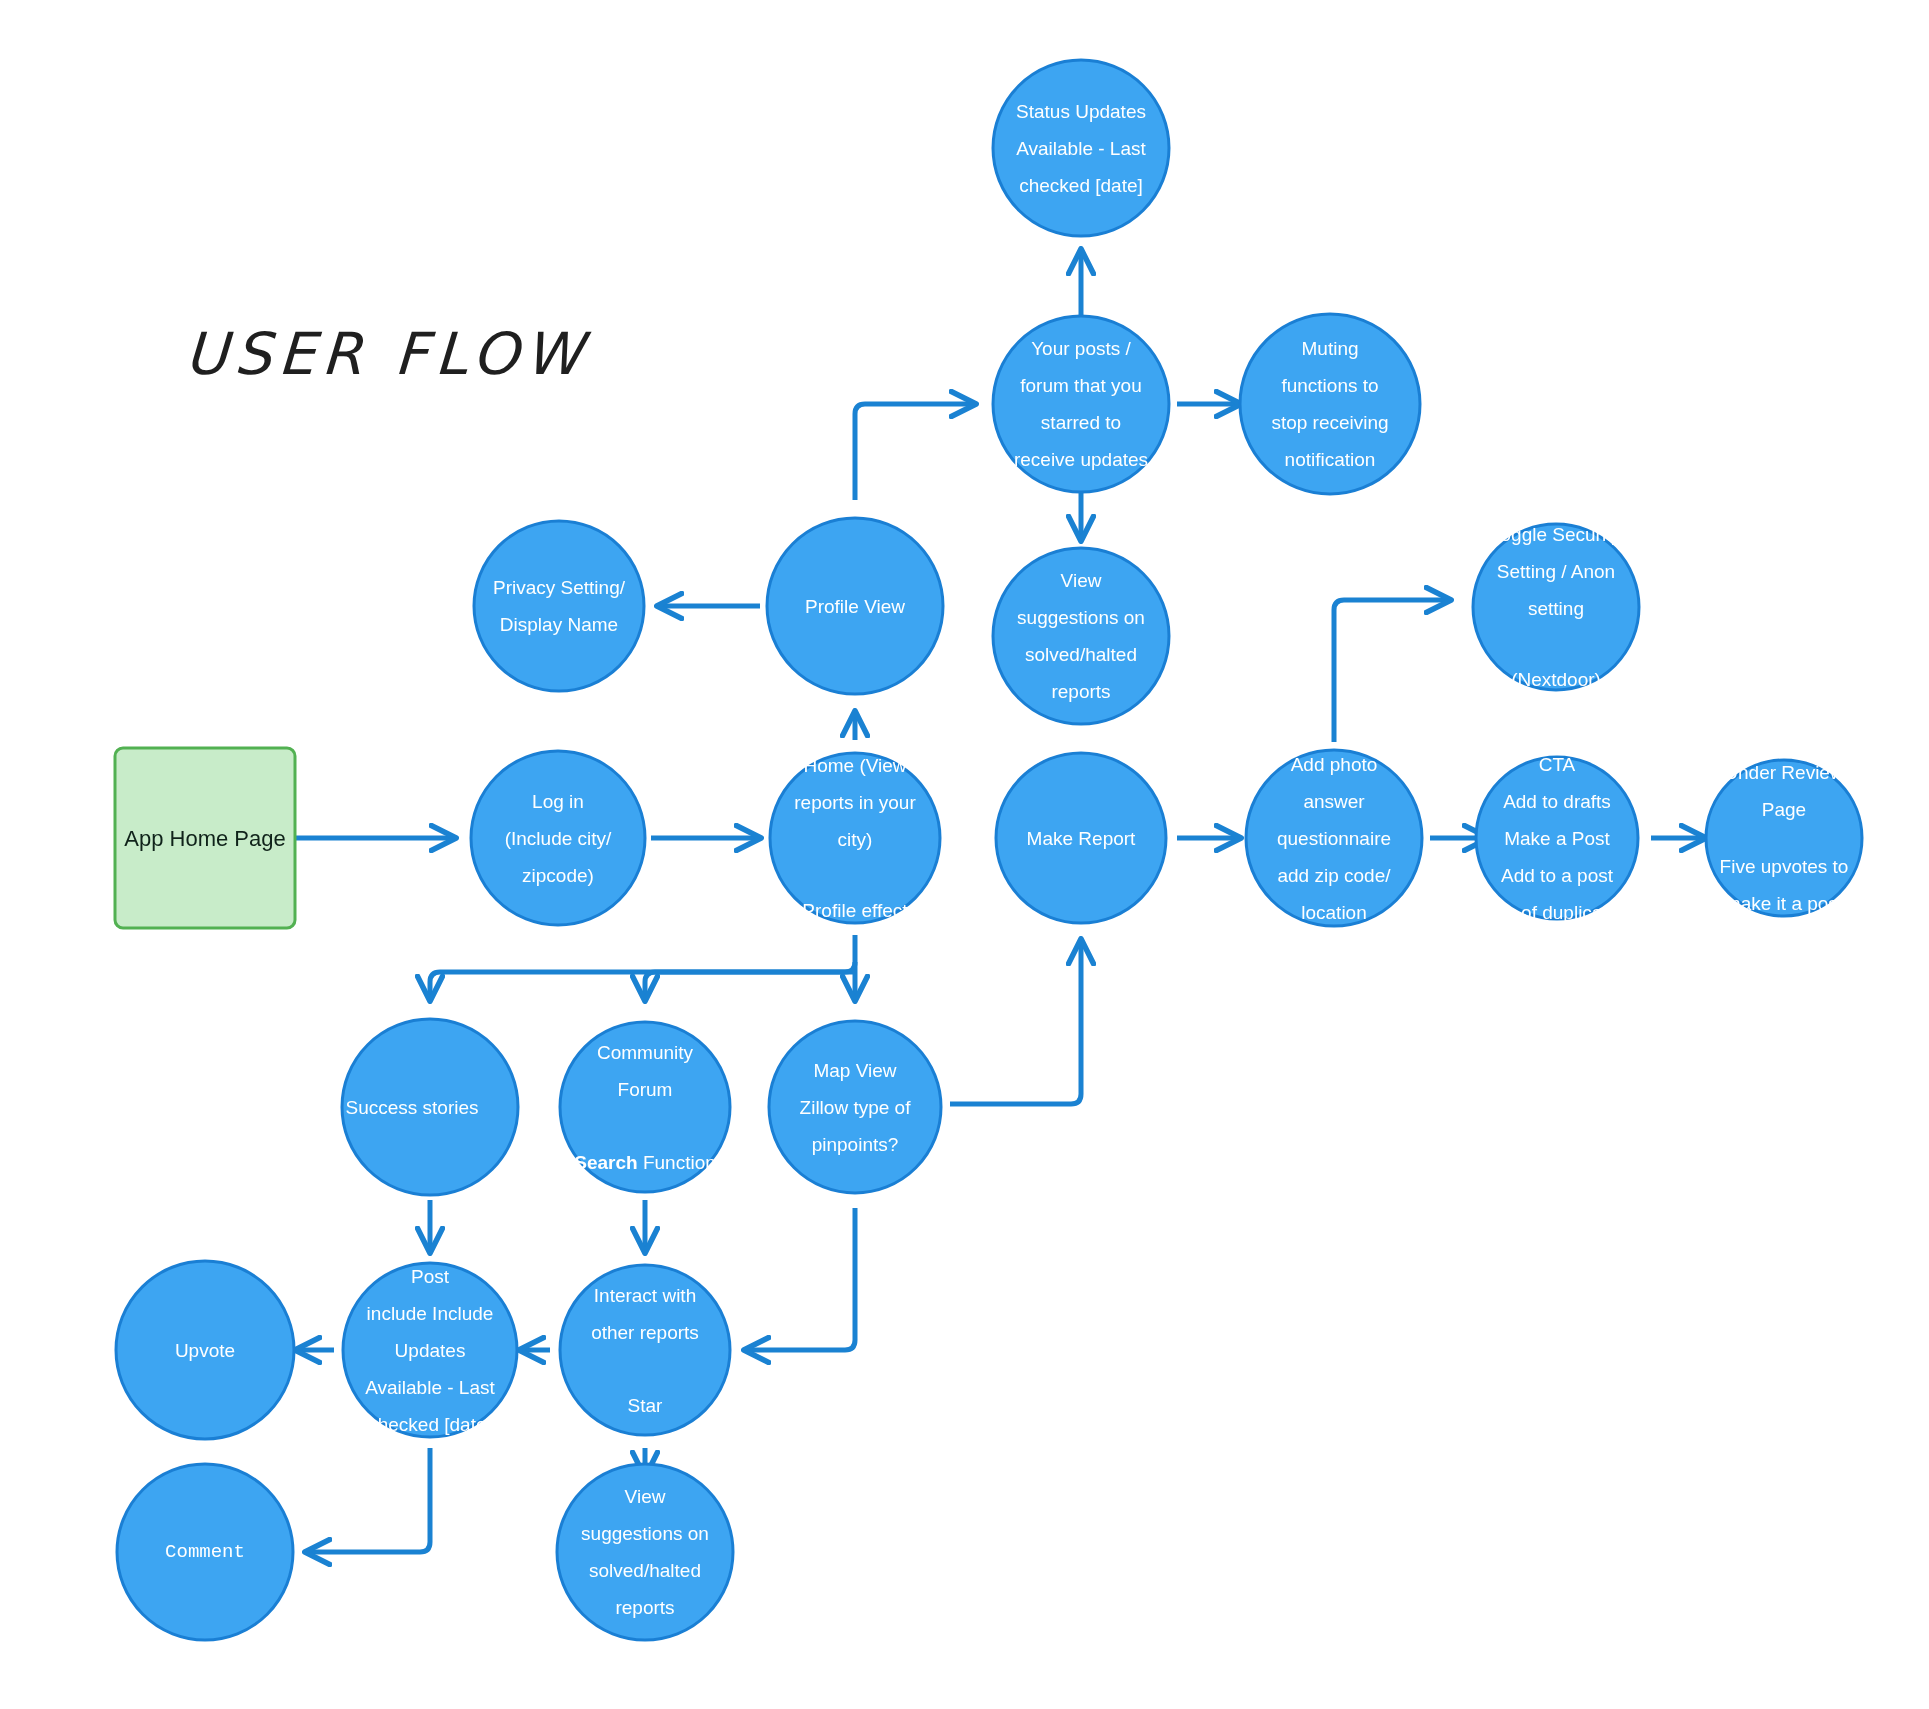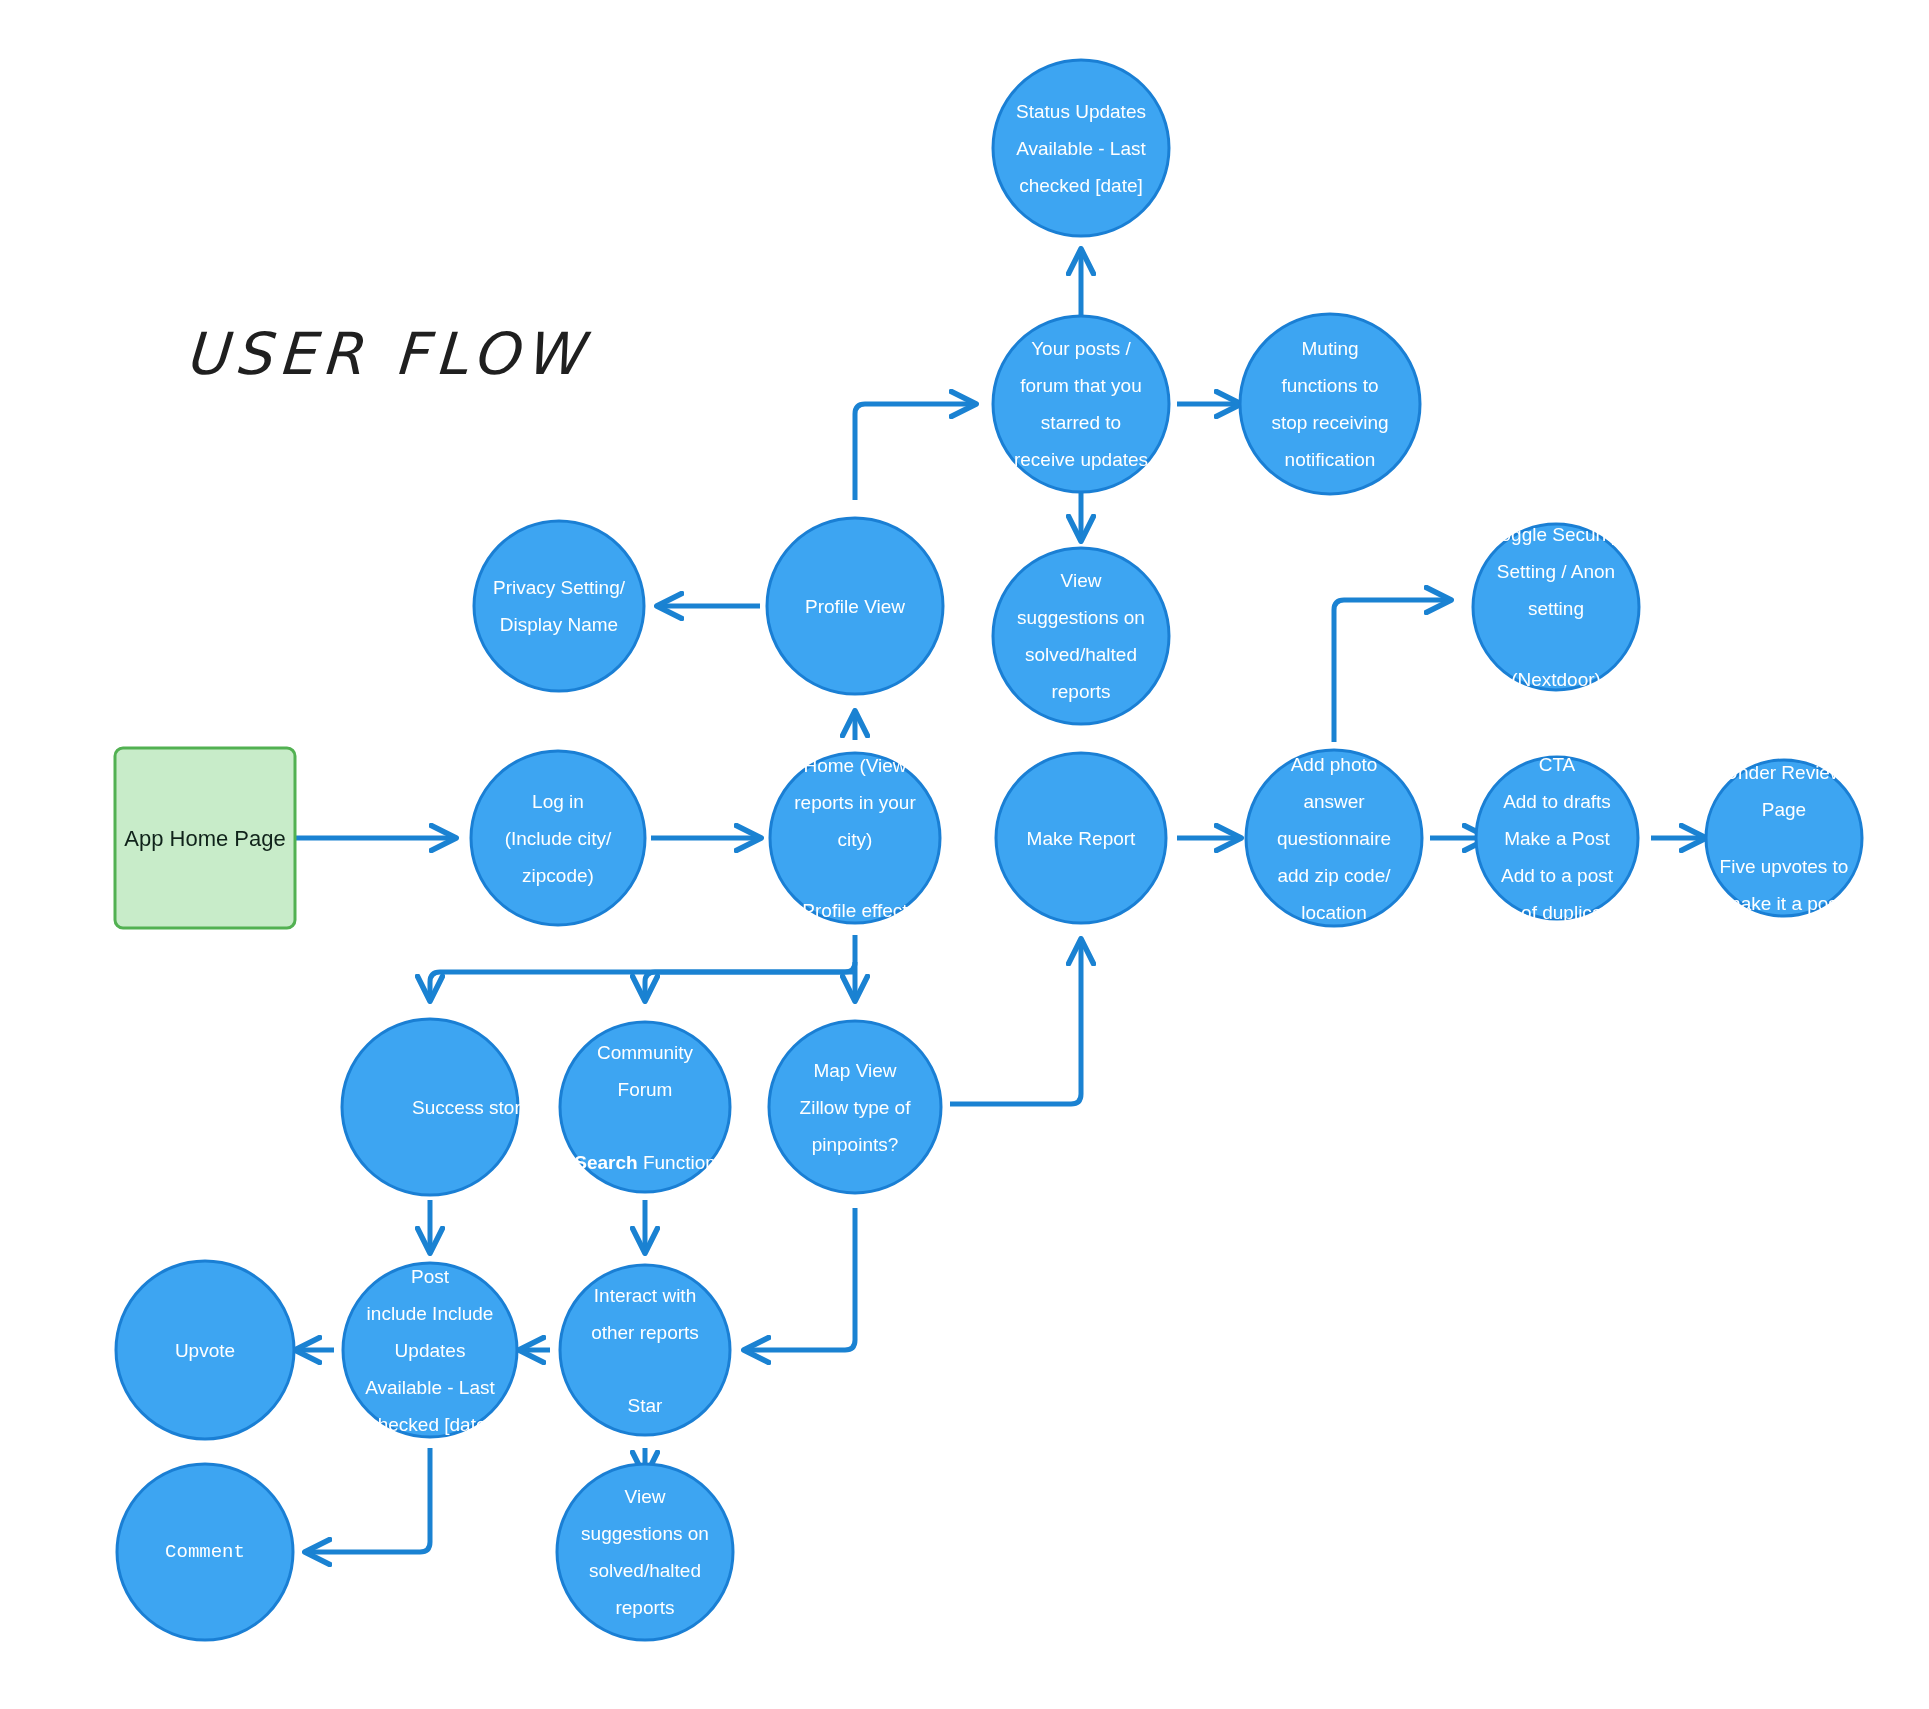--- a/index.html
+++ b/index.html
@@ -194,21 +194,21 @@
   <div class="node-label" style="left:748px; top:753px; width:214px; height:170px;"><div>Home (View</div><div>reports in your</div><div>city)</div><div class="gap"></div><div>Profile effect</div></div>
 
   <div class="node-label" style="left:974px; top:753px; width:214px; height:170px;"><div>Make Report</div></div>
 
   <div class="node-label" style="left:1216px; top:748px; width:236px; height:180px;"><div>Add photo</div><div>answer</div><div>questionnaire</div><div>add zip code/</div><div>location</div></div>
 
   <div class="node-label" style="left:1448px; top:757px; width:218px; height:162px;"><div>CTA</div><div>Add to drafts</div><div>Make a Post</div><div>Add to a post</div><div>(bc of duplicate)</div></div>
 
   <div class="node-label" style="left:1678px; top:760px; width:212px; height:156px;"><div>Under Review</div><div>Page</div><div class="gap"></div><div>Five upvotes to</div><div>make it a post</div></div>
 
-  <div class="node-label" style="left:315px; top:1017px; width:230px; height:180px;align-items:flex-end;"><div>Success stories</div></div>
+  <div class="node-label" style="left:297px; top:1017px; width:230px; height:180px;"><div>Success stories</div></div>
 
   <div class="node-label" style="left:538px; top:1022px; width:214px; height:170px;"><div>Community</div><div>Forum</div><div class="gap"></div><div><b>Search</b> Function</div></div>
 
   <div class="node-label" style="left:748px; top:1021px; width:214px; height:172px;"><div>Map View</div><div>Zillow type of</div><div>pinpoints?</div></div>
 
   <div class="node-label" style="left:90px; top:1261px; width:230px; height:178px;"><div>Upvote</div></div>
 
   <div class="node-label" style="left:317px; top:1263px; width:226px; height:174px;"><div>Post</div><div>include Include</div><div>Updates</div><div>Available - Last</div><div>checked [date]</div></div>
 
   <div class="node-label" style="left:538px; top:1265px; width:214px; height:170px;"><div>Interact with</div><div>other reports</div><div class="gap"></div><div>Star</div></div>

